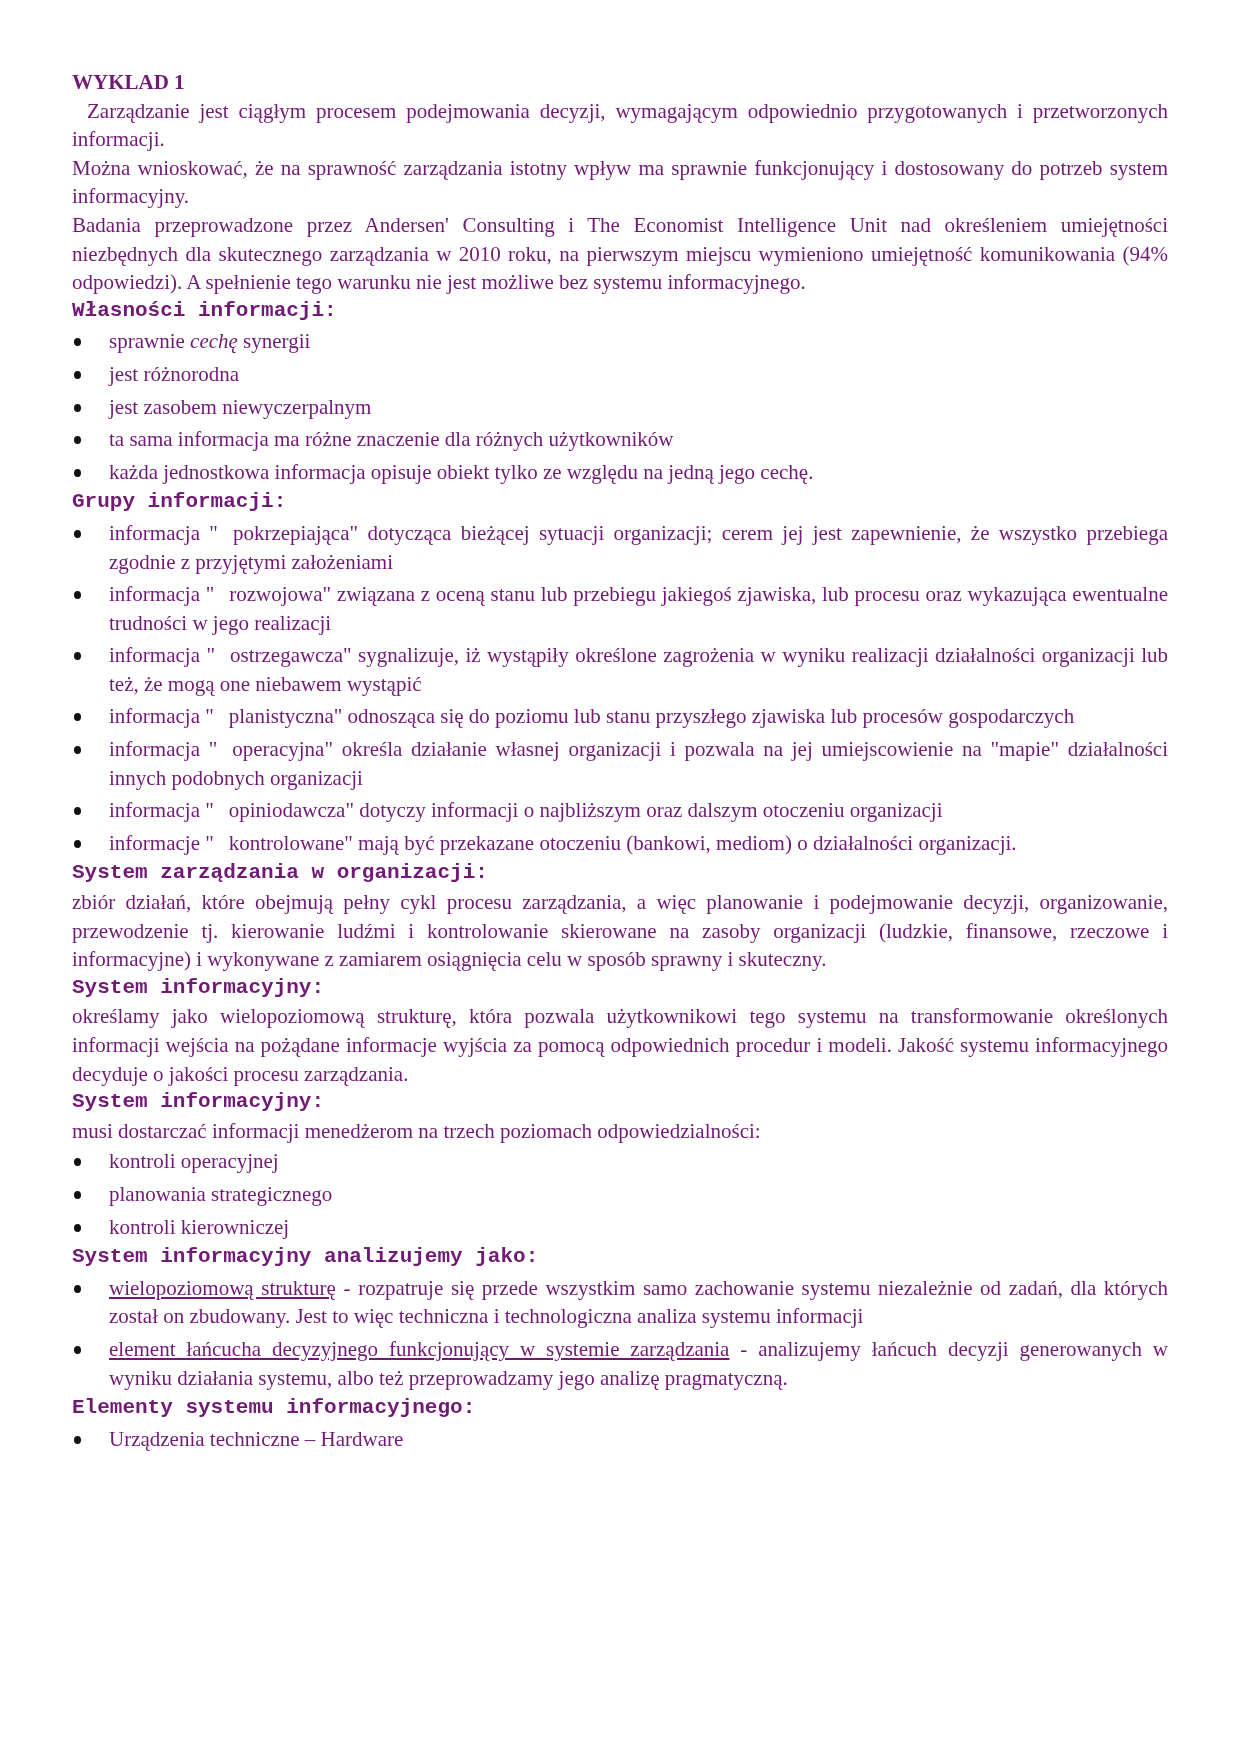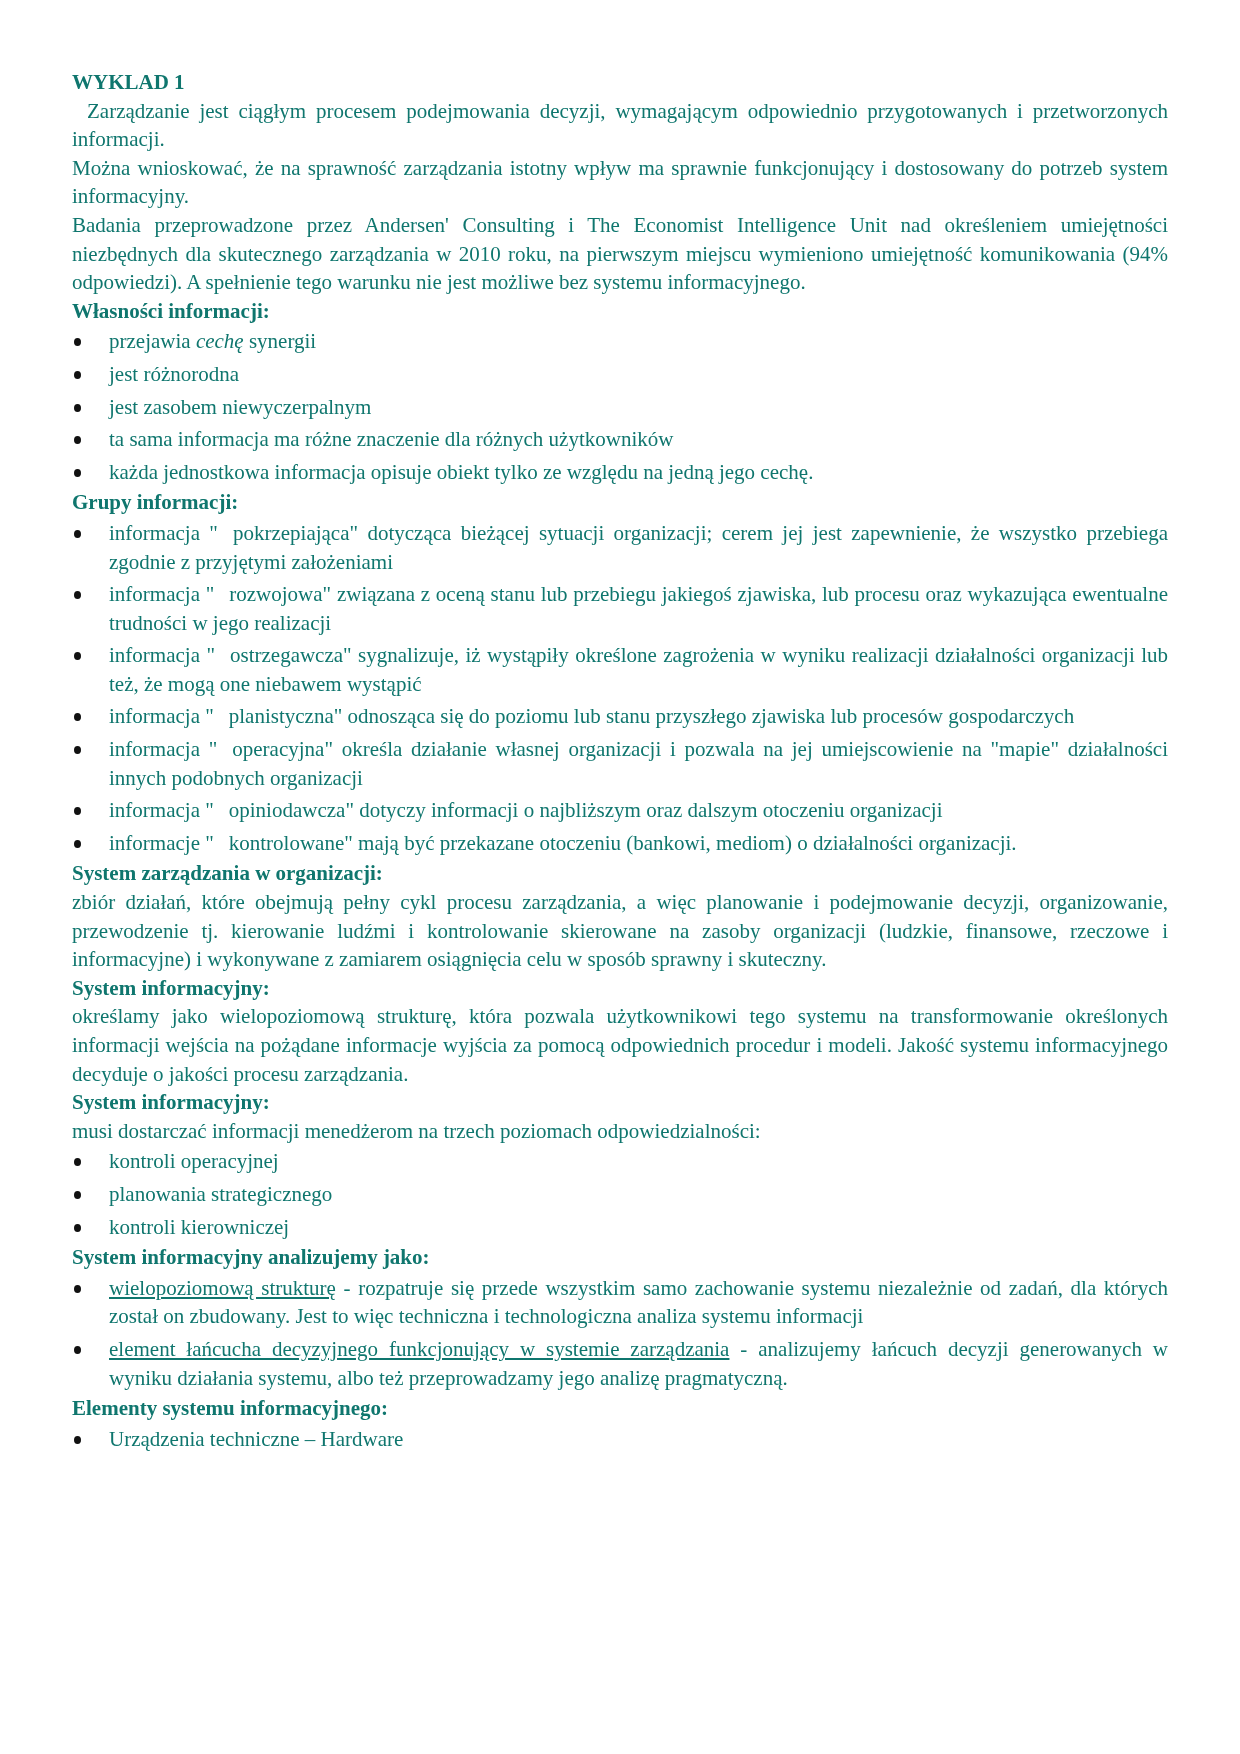--- a/index.html
+++ b/index.html
@@ -1,23 +1,23 @@
 <!DOCTYPE html>
 <html><head>
 <meta charset="utf-8">
 <style>
   html, body { margin: 0; padding: 0; background: #ffffff; }
   body { width: 1240px; height: 1754px; overflow: hidden; position: relative; }
   .page {
     position: absolute; left: 72px; top: 68px; width: 1096px;
     font-family: "Liberation Serif", "DejaVu Serif", serif;
-    font-size: 21px; line-height: 28.6px; color: #0f766e;
+    font-size: 21px; line-height: 28.6px; color: #701a75;
   }
   .p { margin: 0; text-align: justify; }
-  .h { margin: 0; font-weight: bold; }
+  .h { margin: 0; font-weight: bold; font-family: Liberation Mono, monospace; }
   .title { margin: 0; font-weight: bold; font-size: 21px; }
   ul { list-style: none; margin: 0; padding: 0; }
   li { position: relative; padding-left: 37px; text-align: justify; }
   li.tall { line-height: 28.6px; padding-top: 2px; padding-bottom: 2px; }
   li .bullet {
     position: absolute; left: 2px; top: 13px; width: 7px; height: 8px;
     background: #111; border-radius: 50%;
   }
   li.tall .bullet { top: 13px; }
   b { font-weight: normal; margin-left: 15px; }
@@ -32,21 +32,21 @@
   <p class="title">WYKLAD 1</p>
 
   <p class="p"><b>Zarządzanie</b><span> jest ciągłym procesem podejmowania decyzji, wymagającym odpowiednio przygotowanych i przetworzonych informacji.</span></p>
 
   <p class="p">Można wnioskować, że na sprawność zarządzania istotny wpływ ma sprawnie funkcjonujący i dostosowany do potrzeb system informacyjny.</p>
 
   <p class="p">Badania przeprowadzone przez Andersen' Consulting i The Economist Intelligence Unit nad określeniem umiejętności niezbędnych dla skutecznego zarządzania w 2010 roku, na pierwszym miejscu wymieniono umiejętność komunikowania (94% odpowiedzi). A spełnienie tego warunku nie jest możliwe bez systemu informacyjnego.</p>
 
   <p class="h">Własności informacji:</p>
   <ul>
-    <li class="tall"><span class="bullet"></span><span>przejawia </span><i>cechę</i><span> synergii</span></li>
+    <li class="tall"><span class="bullet"></span><span>sprawnie </span><i>cechę</i><span> synergii</span></li>
     <li class="tall"><span class="bullet"></span><span>jest różnorodna</span></li>
     <li class="tall"><span class="bullet"></span><span>jest zasobem niewyczerpalnym</span></li>
     <li class="tall"><span class="bullet"></span><span>ta sama informacja ma różne znaczenie dla różnych użytkowników</span></li>
     <li class="tall"><span class="bullet"></span><span>każda jednostkowa informacja opisuje obiekt tylko ze względu na jedną jego cechę.</span></li>
   </ul>
 
   <p class="h">Grupy informacji:</p>
   <ul>
     <li class="tall"><span class="bullet"></span><span>informacja "</span><b>pokrzepiająca</b><span>" dotycząca bieżącej sytuacji organizacji; cerem jej jest zapewnienie, że wszystko przebiega zgodnie z przyjętymi założeniami</span></li>
     <li class="tall"><span class="bullet"></span><span>informacja "</span><b>rozwojowa</b><span>" związana z oceną stanu lub przebiegu jakiegoś zjawiska, lub procesu oraz wykazująca ewentualne trudności w jego realizacji</span></li>

